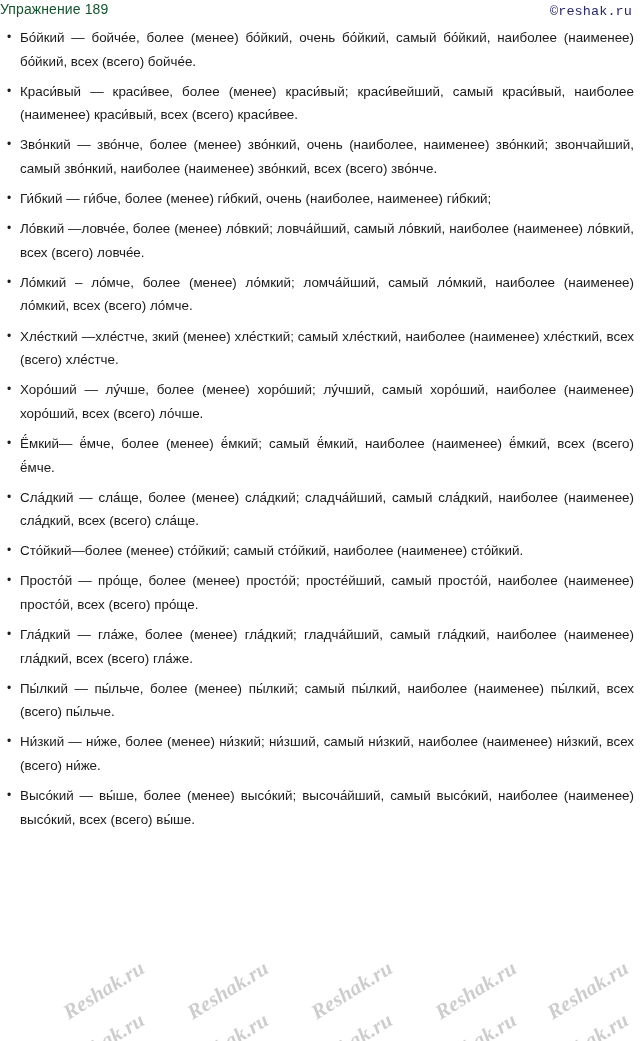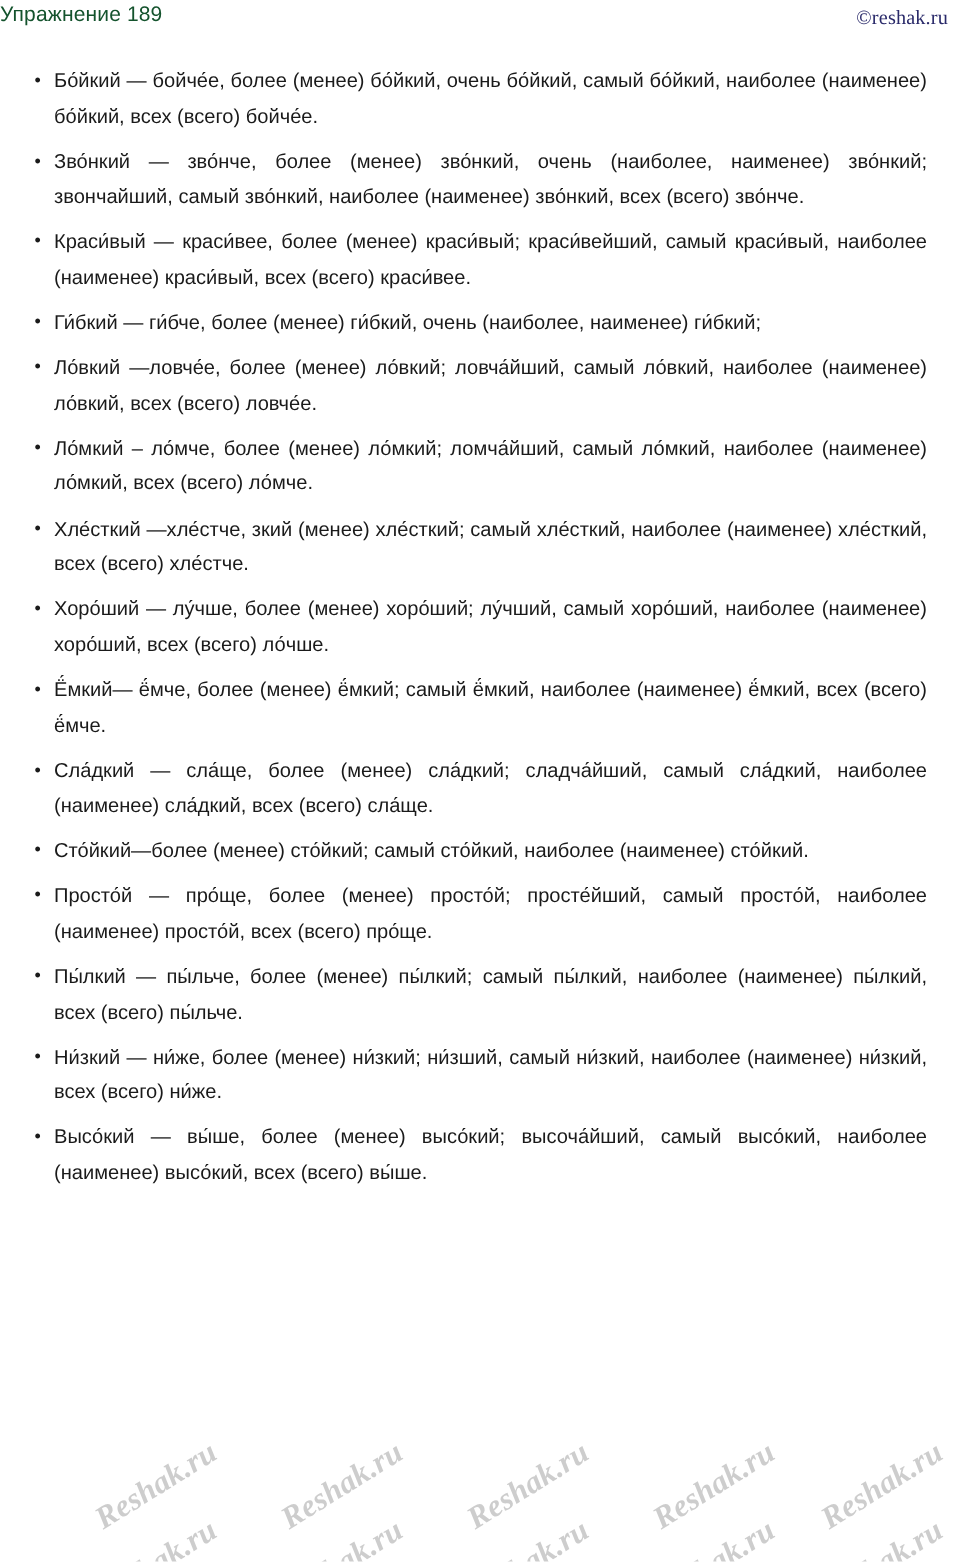--- a/index.html
+++ b/index.html
@@ -55,28 +55,28 @@
     text-align: left;
     font-size: 14px;
     font-weight: 400;
     letter-spacing: 0.1px;
     color: #14532d;
   }
   .copyright-mark {
     position: absolute;
     right: 8px;
     top: 4px;
-    font-family: Liberation Serif, serif;
+    font-family: Liberation Mono, monospace;
     font-size: 13.5px;
     color: #2a2a6a;
     letter-spacing: 0.1px;
   }
 
   .entries {
-    margin: 16px;
+    margin: 0;
     padding: 0 6px 0 6px;
     list-style: none;
   }
 
   .entry {
     position: relative;
     text-align: justify;
     text-justify: inter-word;
     font-size: 13.4px;
     line-height: 23.6px;
@@ -117,29 +117,30 @@
 
 <div class="page">
 
   <div class="header">
     <div class="page-title">Упражнение 189</div>
     <div class="copyright-mark">©reshak.ru</div>
   </div>
 
   <ul class="entries">
       <li class="entry"><span class="txt">Бо́йкий — бойче́е, более (менее) бо́йкий, очень бо́йкий, самый бо́йкий, наиболее (наименее) бо́йкий, всех (всего) бойче́е.</span></li>
+      <li class="entry"><span class="txt">Краси́вый — краси́вее, более (менее) краси́вый; краси́вейший, самый краси́вый, наиболее (наименее) краси́вый, всех (всего) краси́вее.</span></li>
       <li class="entry"><span class="txt">Зво́нкий — зво́нче, более (менее) зво́нкий, очень (наиболее, наименее) зво́нкий; звончайший, самый зво́нкий, наиболее (наименее) зво́нкий, всех (всего) зво́нче.</span></li>
-      <li class="entry"><span class="txt">Краси́вый — краси́вее, более (менее) краси́вый; краси́вейший, самый краси́вый, наиболее (наименее) краси́вый, всех (всего) краси́вее.</span></li>
       <li class="entry"><span class="txt">Ги́бкий — ги́бче, более (менее) ги́бкий, очень (наиболее, наименее) ги́бкий;</span></li>
       <li class="entry"><span class="txt">Ло́вкий —ловче́е, более (менее) ло́вкий; ловча́йший, самый ло́вкий, наиболее (наименее) ло́вкий, всех (всего) ловче́е.</span></li>
       <li class="entry"><span class="txt">Ло́мкий – ло́мче, более (менее) ло́мкий; ломча́йший, самый ло́мкий, наиболее (наименее) ло́мкий, всех (всего) ло́мче.</span></li>
       <li class="entry"><span class="txt">Хле́сткий —хле́стче, зкий (менее) хле́сткий; самый хле́сткий, наиболее (наименее) хле́сткий, всех (всего) хле́стче.</span></li>
       <li class="entry"><span class="txt">Хоро́ший — лу́чше, более (менее) хоро́ший; лу́чший, самый хоро́ший, наиболее (наименее) хоро́ший, всех (всего) ло́чше.</span></li>
       <li class="entry"><span class="txt">Ё́мкий— ё́мче, более (менее) ё́мкий; самый ё́мкий, наиболее (наименее) ё́мкий, всех (всего) ё́мче.</span></li>
       <li class="entry"><span class="txt">Сла́дкий — сла́ще, более (менее) сла́дкий; сладча́йший, самый сла́дкий, наиболее (наименее) сла́дкий, всех (всего) сла́ще.</span></li>
       <li class="entry"><span class="txt">Сто́йкий—более (менее) сто́йкий; самый сто́йкий, наиболее (наименее) сто́йкий.</span></li>
       <li class="entry"><span class="txt">Просто́й — про́ще, более (менее) просто́й; просте́йший, самый просто́й, наиболее (наименее) просто́й, всех (всего) про́ще.</span></li>
+      <li class="entry"><span class="txt">Гла́дкий — гла́же, более (менее) гла́дкий; гладча́йший, самый гла́дкий, наиболее (наименее) гла́дкий, всех (всего) гла́же.</span></li>
       <li class="entry"><span class="txt">Пы́лкий — пы́льче, более (менее) пы́лкий; самый пы́лкий, наиболее (наименее) пы́лкий, всех (всего) пы́льче.</span></li>
       <li class="entry"><span class="txt">Ни́зкий — ни́же, более (менее) ни́зкий; ни́зший, самый ни́зкий, наиболее (наименее) ни́зкий, всех (всего) ни́же.</span></li>
       <li class="entry"><span class="txt">Высо́кий — вы́ше, более (менее) высо́кий; высоча́йший, самый высо́кий, наиболее (наименее) высо́кий, всех (всего) вы́ше.</span></li>
     </ul>
 
 </div>
 
 </body></html>

